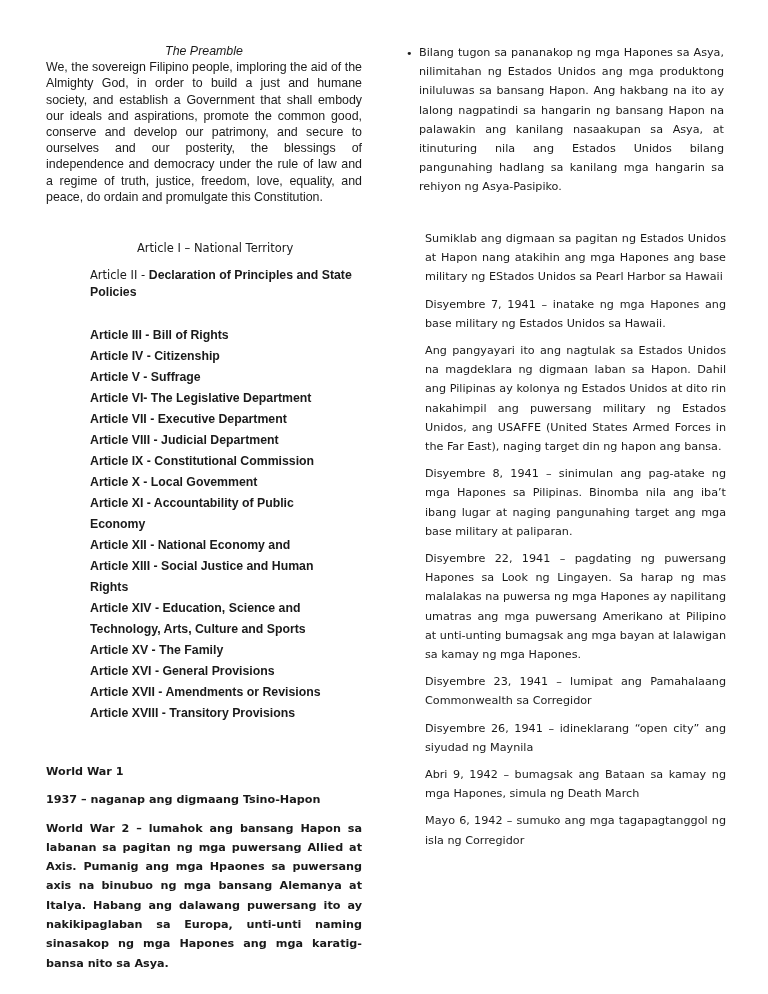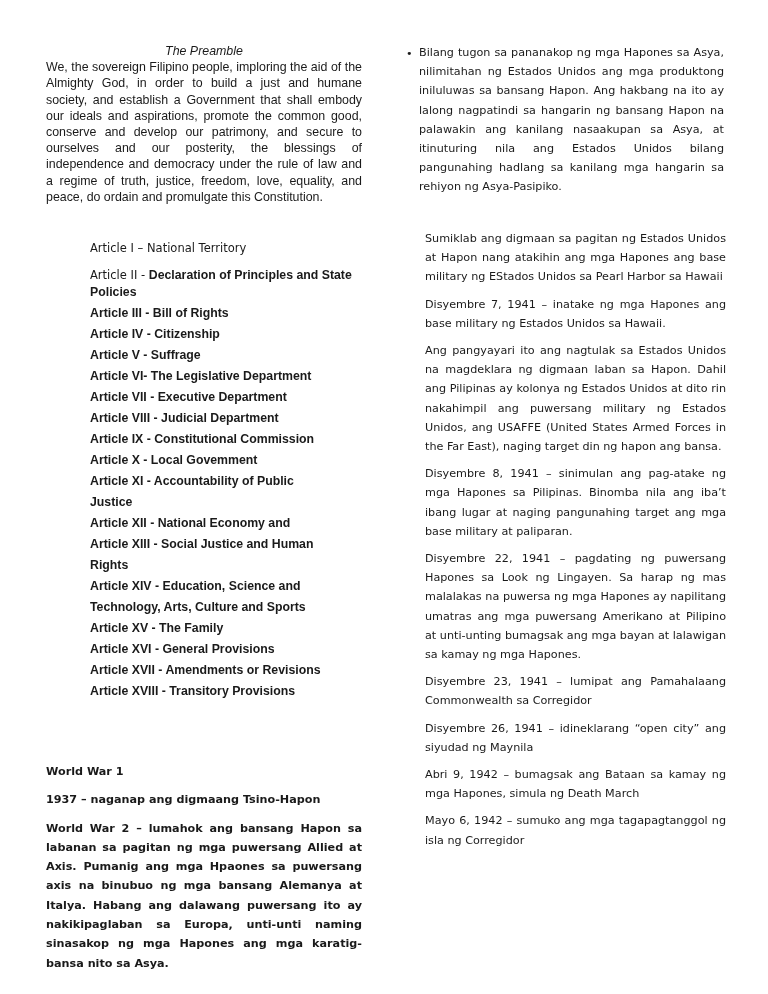--- a/index.html
+++ b/index.html
@@ -7,22 +7,22 @@
   .page { position: absolute; left: 0; top: 0; width: 768px; height: 994px; background: #fff; }
 
   
   .preamble { position: absolute; left: 46px; top: 43px; width: 316px; font-family: "Liberation Sans", sans-serif; font-size: 12.4px; line-height: 16.2px; }
   .preamble-title { text-align: center; font-style: italic; }
   .preamble-body { text-align: justify; }
 
   .articles { position: absolute; left: 90px; top: 238px; width: 270px; font-family: "Liberation Sans", sans-serif; font-size: 12.3px; }
   .art { margin: 0; line-height: 21px; font-weight: bold; }
   .art.light { font-family: "DejaVu Sans", sans-serif; font-weight: normal; font-size: 11.5px; }
-  .art-1 { margin-bottom: 8px; }
-  .art-2 { line-height: 16.5px; margin-bottom: 3px; }
+  .art-1 { margin-bottom: 8px; margin-left: 47px; }
+  .art-2 { line-height: 16.5px; margin-bottom: 25px; }
   .art-2 .lead { font-family: "DejaVu Sans", sans-serif; font-weight: normal; font-size: 11.5px; }
 
   .ww { position: absolute; left: 46px; top: 762px; width: 316px; font-family: "DejaVu Sans", sans-serif; font-size: 11.2px; line-height: 19.3px; }
   .ww p { margin: 0 0 9px 0; text-align: justify; font-weight: bold; }
 
   
   .bullet { position: absolute; left: 406px; top: 43px; width: 318px; font-family: "DejaVu Sans", sans-serif; font-size: 11.2px; line-height: 19.2px; }
   .bullet-dot { position: absolute; left: 0; top: 1px; }
   .bullet-text { margin-left: 13px; text-align: justify; }
 
@@ -44,21 +44,21 @@
     <p class="art art-2"><span class="lead">Article II - </span><span>Declaration of Principles and State Policies</span></p>
     <p class="art">Article III - Bill of Rights</p>
     <p class="art">Article IV - Citizenship</p>
     <p class="art">Article V - Suffrage</p>
     <p class="art">Article VI- The Legislative Department</p>
     <p class="art">Article VII - Executive Department</p>
     <p class="art">Article VIII - Judicial Department</p>
     <p class="art">Article IX - Constitutional Commission</p>
     <p class="art">Article X - Local Govemment</p>
     <p class="art">Article XI - Accountability of Public</p>
-    <p class="art">Justice</p>
+    <p class="art">Economy</p>
     <p class="art">Article XII - National Economy and</p>
     <p class="art">Article XIII - Social Justice and Human</p>
     <p class="art">Rights</p>
     <p class="art">Article XIV - Education, Science and</p>
     <p class="art">Technology, Arts, Culture and Sports</p>
     <p class="art">Article XV - The Family</p>
     <p class="art">Article XVI - General Provisions</p>
     <p class="art">Article XVII - Amendments or Revisions</p>
     <p class="art">Article XVIII - Transitory Provisions</p>
   </div>

